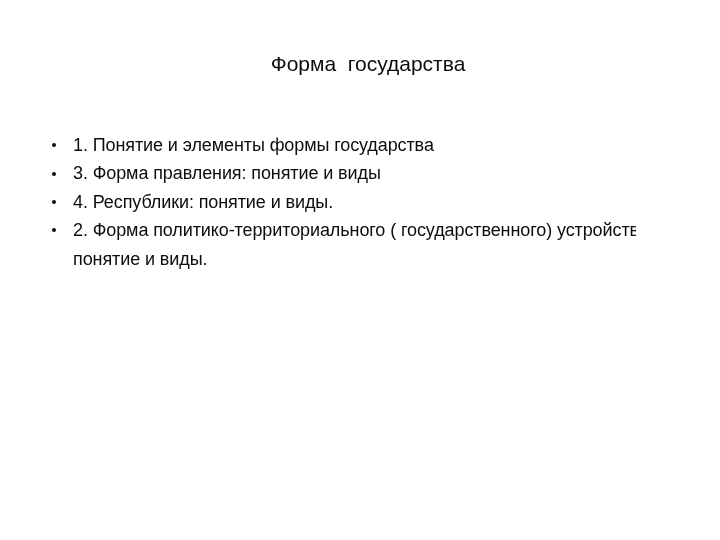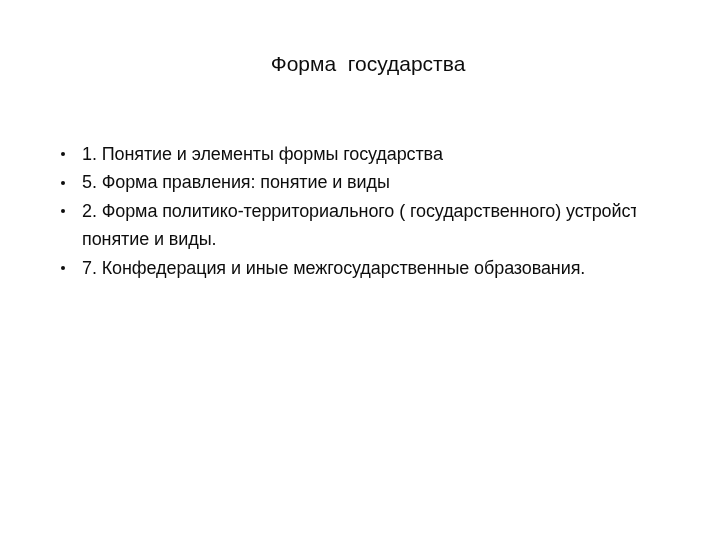--- a/index.html
+++ b/index.html
@@ -25,21 +25,21 @@
     font-size: 21px;
     line-height: 26px;
     white-space: pre-wrap;
     color: #0d0d0d;
   }
   .bullet-list {
     position: absolute;
     top: 126px;
     left: 47px;
     width: 655px;
-    margin: 14px;
+    margin: 5px;
     padding: 0;
     list-style: none;
   }
   .bullet-list li {
     display: flex;
     align-items: flex-start;
     margin: 0;
     padding: 0;
   }
   .marker {
@@ -71,25 +71,25 @@
 <div class="slide">
   <div class="slide-title">Форма  государства</div>
 
   <ul class="bullet-list">
     <li>
       <span class="marker"></span>
       <span class="item-text">1. Понятие и элементы формы государства</span>
     </li>
     <li>
       <span class="marker"></span>
-      <span class="item-text">5. Форма правления: понятие и виды</span>
+      <span class="item-text">3. Форма правления: понятие и виды</span>
+    </li>
+    <li>
+      <span class="marker"></span>
+      <span class="item-text">4. Республики: понятие и виды.</span>
     </li>
     <li>
       <span class="marker"></span>
       <span class="item-text">2. Форма политико-территориального ( государственного) устройства:
 понятие и виды.</span>
     </li>
-    <li>
-      <span class="marker"></span>
-      <span class="item-text">7. Конфедерация и иные межгосударственные образования.</span>
-    </li>
   </ul>
 </div>
 
 </body></html>

